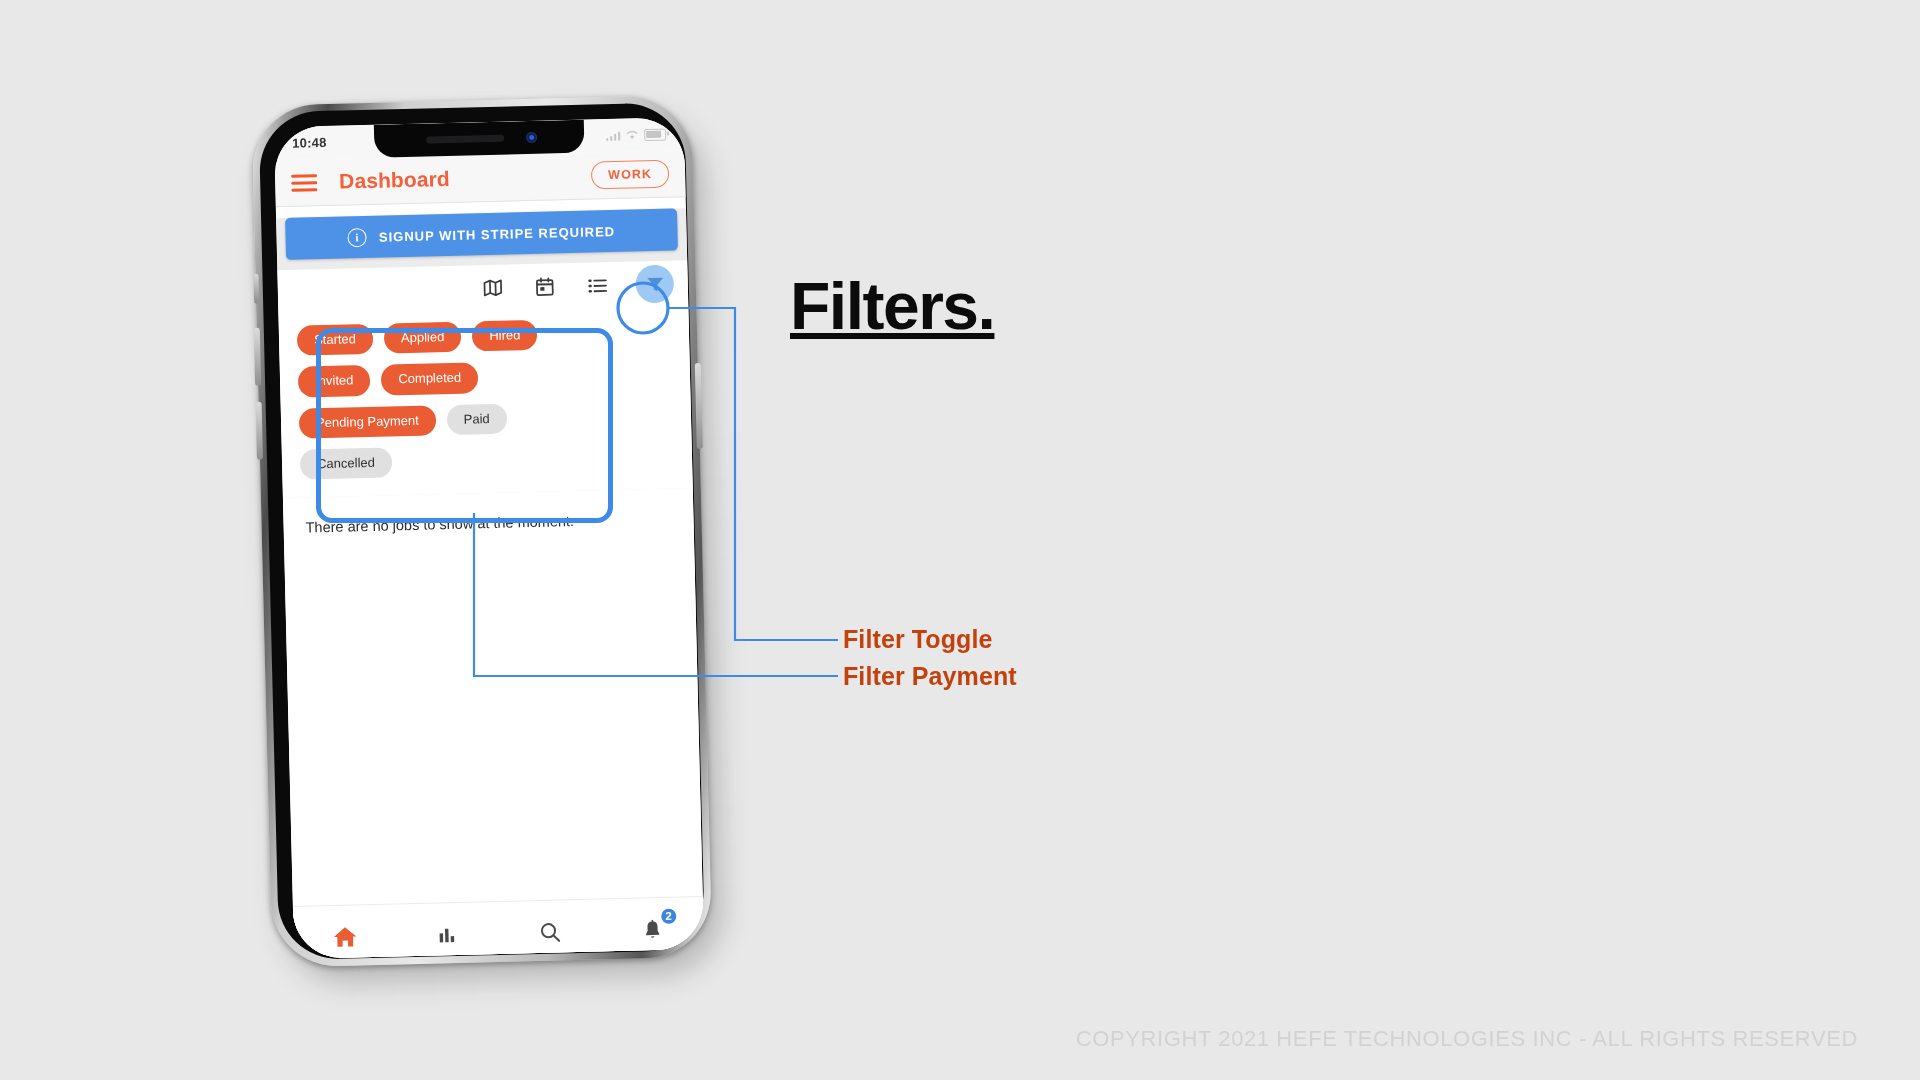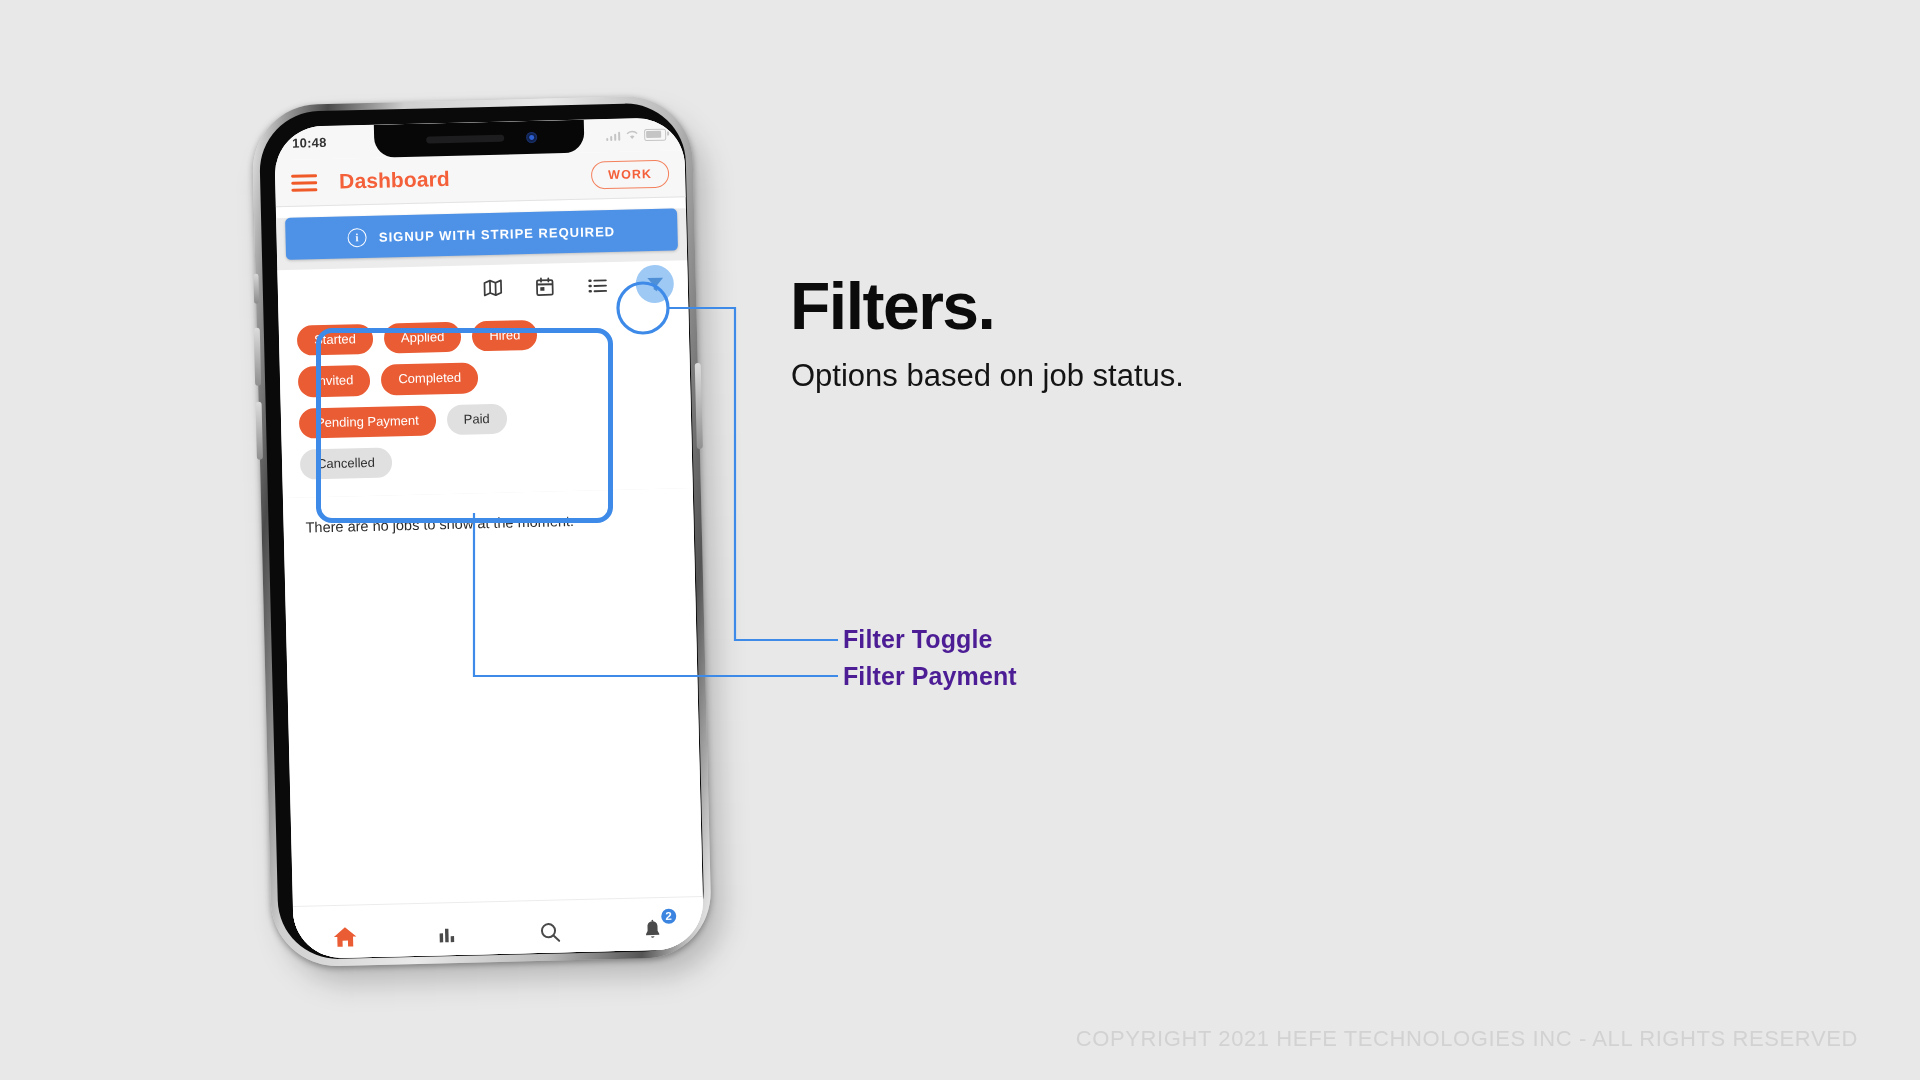--- a/index.html
+++ b/index.html
@@ -270,33 +270,33 @@
     pointer-events:none;
   }
   #hl-options { left: 316px; top: 328px; width: 287px; height: 185px; }
 
   svg.leaders { position:absolute; left:0; top:0; width:1920px; height:1080px; z-index:25; pointer-events:none; }
 
   .callout-label {
     position:absolute;
     font-size: 25px;
     font-weight: bold;
-    color:#4c1d95;
+    color:#c2410c;
     letter-spacing: .1px;
     white-space: nowrap;
     z-index: 31;
   }
   #lbl-toggle  { left: 843px; top: 625px; }
   #lbl-options { left: 843px; top: 662px; }
 
   
   #headline {
     position:absolute; left: 790px; top: 268px;
     font-size: 66px; font-weight: bold; color:#0b0b0b;
-    letter-spacing:-1.5px; z-index: 20;
+    letter-spacing:-1.5px; z-index: 20; text-decoration: underline;
   }
   #subhead {
     position:absolute; left: 791px; top: 358px;
     font-size: 31px; color:#141414; z-index: 20;
   }
 
   #copyright {
     position:absolute; right: 62px; bottom: 28px;
     font-size: 22px; color:#d2d2d2; letter-spacing: .6px;
     z-index: 20; white-space:nowrap;
@@ -458,17 +458,16 @@
 
     <path d="M668 308 H735 V640 H838" fill="none" stroke="#3d8ae8" stroke-width="2.2"></path>
 
     <path d="M474 513 V676 H838" fill="none" stroke="#3d8ae8" stroke-width="2.2"></path>
   </svg>
 
   <div class="callout-label" id="lbl-toggle">Filter Toggle</div>
   <div class="callout-label" id="lbl-options">Filter Payment</div>
 
   <div id="headline">Filters.</div>
-  <div id="subhead">Options based on job status.</div>
 
   <div id="copyright">COPYRIGHT 2021 HEFE TECHNOLOGIES INC - ALL RIGHTS RESERVED</div>
 
 </div>
 
 </body></html>

